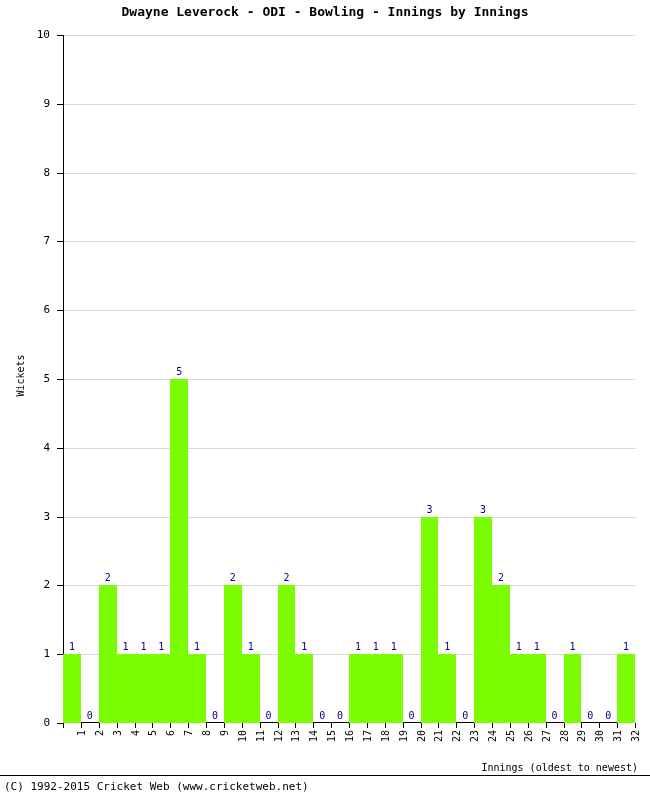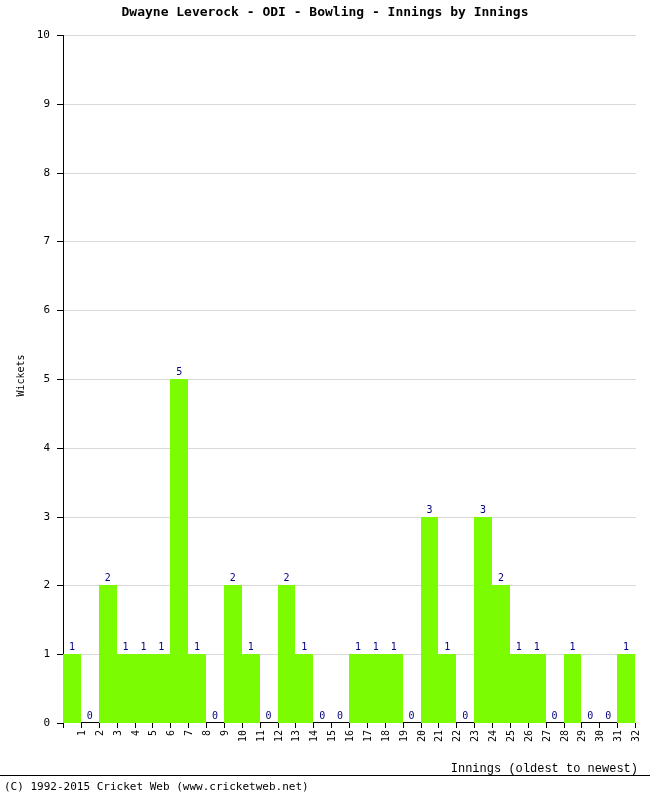--- a/index.html
+++ b/index.html
@@ -128,24 +128,23 @@
     font-size: 10px;
     color: #000000;
     white-space: pre;
     transform-origin: left top;
     transform: rotate(-90deg) translate(-100%, 0);
   }
   .xlabel {
     position: absolute;
     right: 12px;
     top: 762px;
-    font-size: 12px;
-    color: #000000;
-    white-space: pre;
-    font-family: Liberation Mono, monospace;
+    font-size: 10px;
+    color: #000000;
+    white-space: pre;
   }
 
   
   .footer-rule {
     position: absolute;
     left: 0;
     top: 775px;
     width: 650px;
     height: 1px;
     background: #000000;

